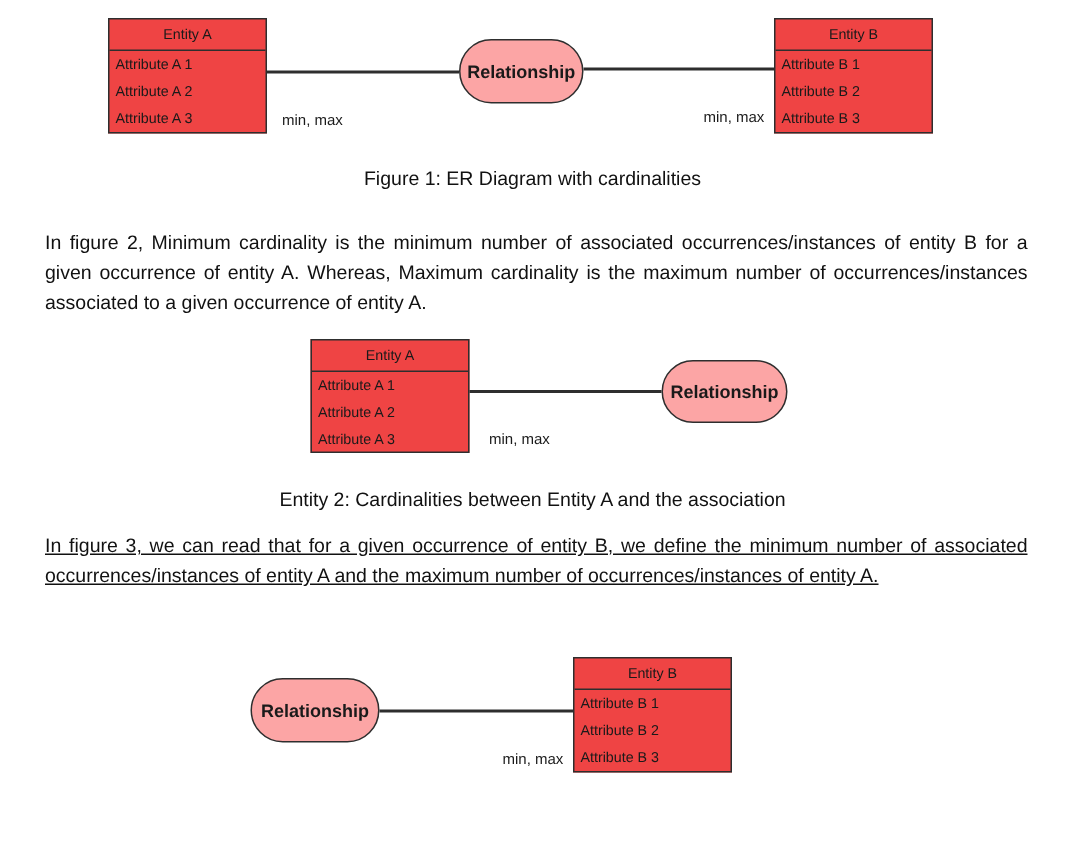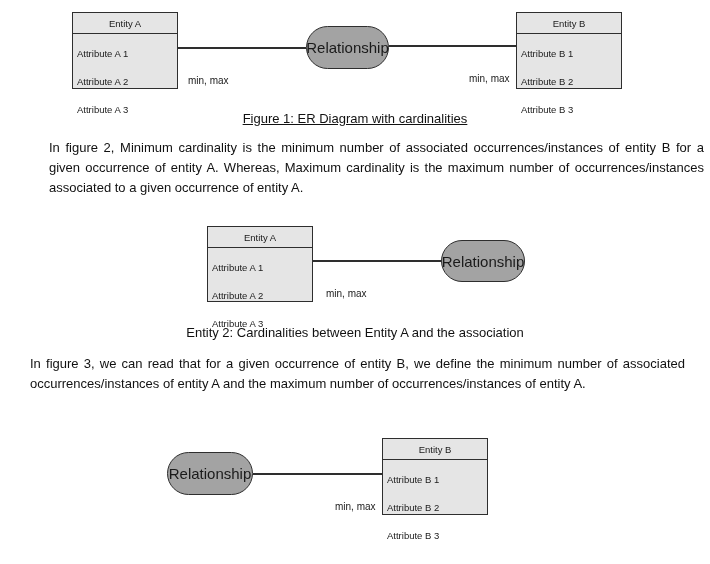--- a/index.html
+++ b/index.html
@@ -7,46 +7,46 @@
     width: 710px; height: 564px;
     background: #ffffff;
     font-family: "Liberation Sans", sans-serif;
     color: #1a1a1a;
   }
   .page { position: relative; width: 710px; height: 564px; overflow: hidden; }
 
   
   .entity {
     position: absolute;
-    background: #e5e5e5;
+    background: #ef4444;
     border: 1px solid #2e2e2e;
     box-sizing: border-box;
   }
   .entity-header {
     height: 20px;
     border-bottom: 1px solid #2e2e2e;
     display: flex; align-items: center; justify-content: center;
     font-size: 9.5px; color: #1a1a1a;
   }
   .entity-row {
     height: 18px;
     display: flex; align-items: center;
     padding-left: 4px;
-    font-size: 9.5px; color: #1a1a1a; margin-top: 10px;
+    font-size: 9.5px; color: #1a1a1a;
   }
 
   
   .stadium {
     position: absolute;
-    background: #a3a3a3;
+    background: #fca5a5;
     border: 1.5px solid #2e2e2e;
     border-radius: 22px;
     box-sizing: border-box;
     display: flex; align-items: center; justify-content: center;
-    font-size: 15px; color: #1a1a1a;
+    font-size: 12px; color: #1a1a1a; font-weight: bold;
   }
 
   
   .hline {
     position: absolute;
     height: 2px;
     background: #2e2e2e;
   }
 
   
@@ -99,41 +99,41 @@
     <div class="card-label" style="left:469px; top:49px;">min, max</div>
 
     <div class="entity" style="left:516px; top:12px; width:106px; height:77px;">
       <div class="entity-header">Entity B</div>
       <div class="entity-row">Attribute B 1</div>
       <div class="entity-row">Attribute B 2</div>
       <div class="entity-row">Attribute B 3</div>
     </div>
   </div>
 
-  <div class="caption" style="top:111px;text-decoration:underline;">Figure 1: ER Diagram with cardinalities</div>
+  <div class="caption" style="top:111px;">Figure 1: ER Diagram with cardinalities</div>
 
-  <div class="para" style="top:138px;margin-left:19px;">In figure 2, Minimum cardinality is the minimum number of associated occurrences/instances of entity B for a given occurrence of entity A. Whereas, Maximum cardinality is the maximum number of occurrences/instances associated to a given occurrence of entity A.</div>
+  <div class="para" style="top:152px;">In figure 2, Minimum cardinality is the minimum number of associated occurrences/instances of entity B for a given occurrence of entity A. Whereas, Maximum cardinality is the maximum number of occurrences/instances associated to a given occurrence of entity A.</div>
 
   <div>
     <div class="entity" style="left:207px; top:226px; width:106px; height:76px;">
       <div class="entity-header">Entity A</div>
       <div class="entity-row">Attribute A 1</div>
       <div class="entity-row">Attribute A 2</div>
       <div class="entity-row">Attribute A 3</div>
     </div>
 
     <div class="hline" style="left:313px; top:260px; width:128px;"></div>
     <div class="card-label" style="left:326px; top:264px;">min, max</div>
 
     <div class="stadium" style="left:441px; top:240px; width:84px; height:42px;">Relationship</div>
   </div>
 
   <div class="caption" style="top:325px;">Entity 2: Cardinalities between Entity A and the association</div>
 
-  <div class="para" style="top:354px;">In figure 3, we can read that for a given occurrence of entity B, we define the minimum number of associated occurrences/instances of entity A and the maximum number of occurrences/instances of entity A.</div>
+  <div class="para" style="top:354px;text-decoration:underline;">In figure 3, we can read that for a given occurrence of entity B, we define the minimum number of associated occurrences/instances of entity A and the maximum number of occurrences/instances of entity A.</div>
 
   <div>
     <div class="stadium" style="left:167px; top:452px; width:86px; height:43px;">Relationship</div>
 
     <div class="hline" style="left:253px; top:473px; width:129px;"></div>
     <div class="card-label" style="left:335px; top:477px;">min, max</div>
 
     <div class="entity" style="left:382px; top:438px; width:106px; height:77px;">
       <div class="entity-header">Entity B</div>
       <div class="entity-row">Attribute B 1</div>

